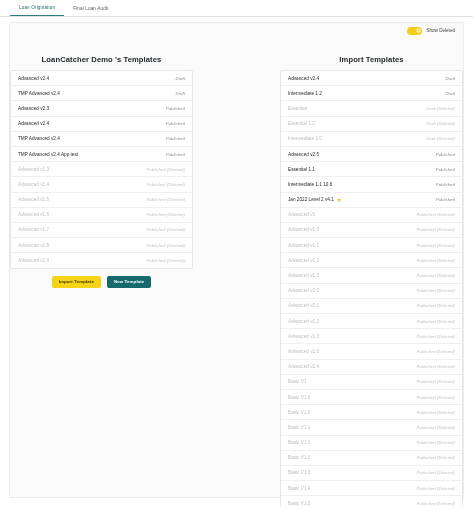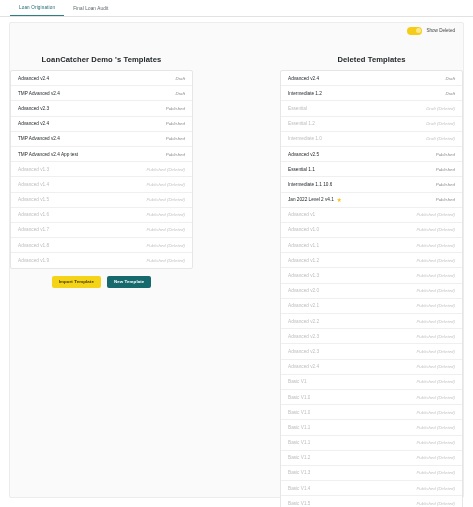--- a/index.html
+++ b/index.html
@@ -281,21 +281,21 @@
             <div class="row-status">Published (Deleted)</div>
           </div>
         </div>
       <div class="btn-row">
         <button class="btn btn-import">Import Template</button>
         <button class="btn btn-new">New Template</button>
       </div>
     </div>
 
     <div class="column">
-      <div class="col-title">Deleted Templates</div>
+      <div class="col-title">Import Templates</div>
       <div class="card">
           <div class="row">
             <div class="row-name">
               <span>Advanced v2.4</span>
             </div>
             <div class="row-status">Draft</div>
           </div>
           <div class="row">
             <div class="row-name">
               <span>Intermediate 1.2</span>

